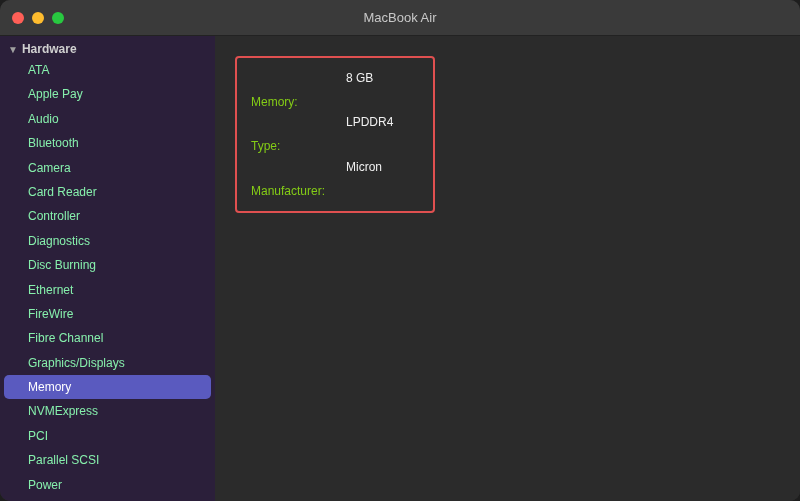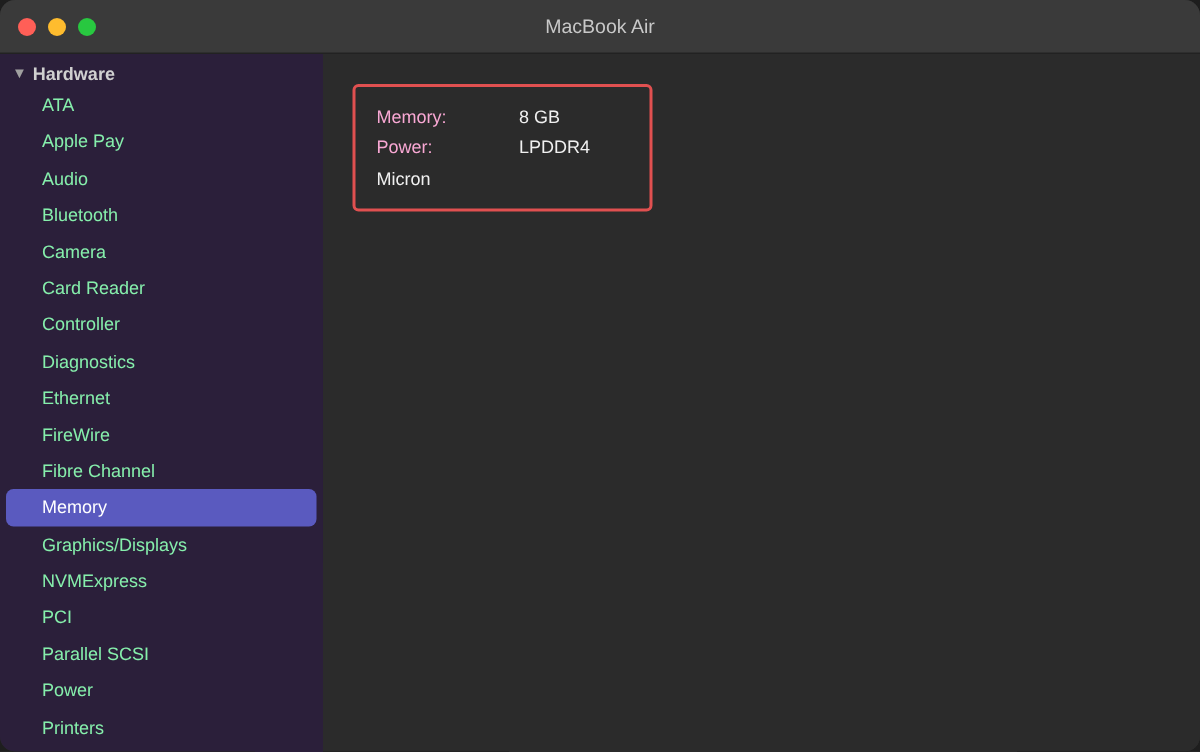--- a/index.html
+++ b/index.html
@@ -113,22 +113,23 @@
       min-width: 200px;
     }
     .info-row {
       display: flex;
       font-size: 12px;
       color: #e0e0e0;
       line-height: 1.7;
     }
     .info-label {
       width: 95px;
-      color: #f9a8d4;
+      color: #84cc16;
       font-weight: 500;
+      margin-top: 24px;
     }
     .info-value {
       color: #f0f0f0;
     }
   </style>
 </head>
 <body>
 
 <div class="window">
 
@@ -151,44 +152,46 @@
           <span>Hardware</span>
         </div>
         <div class="sidebar-item">ATA</div>
         <div class="sidebar-item">Apple Pay</div>
         <div class="sidebar-item">Audio</div>
         <div class="sidebar-item">Bluetooth</div>
         <div class="sidebar-item">Camera</div>
         <div class="sidebar-item">Card Reader</div>
         <div class="sidebar-item">Controller</div>
         <div class="sidebar-item">Diagnostics</div>
+        <div class="sidebar-item">Disc Burning</div>
         <div class="sidebar-item">Ethernet</div>
         <div class="sidebar-item">FireWire</div>
         <div class="sidebar-item">Fibre Channel</div>
+        <div class="sidebar-item">Graphics/Displays</div>
         <div class="sidebar-item active">Memory</div>
-        <div class="sidebar-item">Graphics/Displays</div>
         <div class="sidebar-item">NVMExpress</div>
         <div class="sidebar-item">PCI</div>
         <div class="sidebar-item">Parallel SCSI</div>
         <div class="sidebar-item">Power</div>
         <div class="sidebar-item">Printers</div>
 
       </div>
 
     </div>
 
     <div class="main-content">
       <div class="info-box">
         <div class="info-row">
           <span class="info-label">Memory:</span>
           <span class="info-value">8 GB</span>
         </div>
         <div class="info-row">
-          <span class="info-label">Power:</span>
+          <span class="info-label">Type:</span>
           <span class="info-value">LPDDR4</span>
         </div>
         <div class="info-row">
+          <span class="info-label">Manufacturer:</span>
           <span class="info-value">Micron</span>
         </div>
       </div>
     </div>
   </div>
 </div>
 
 </body></html>

